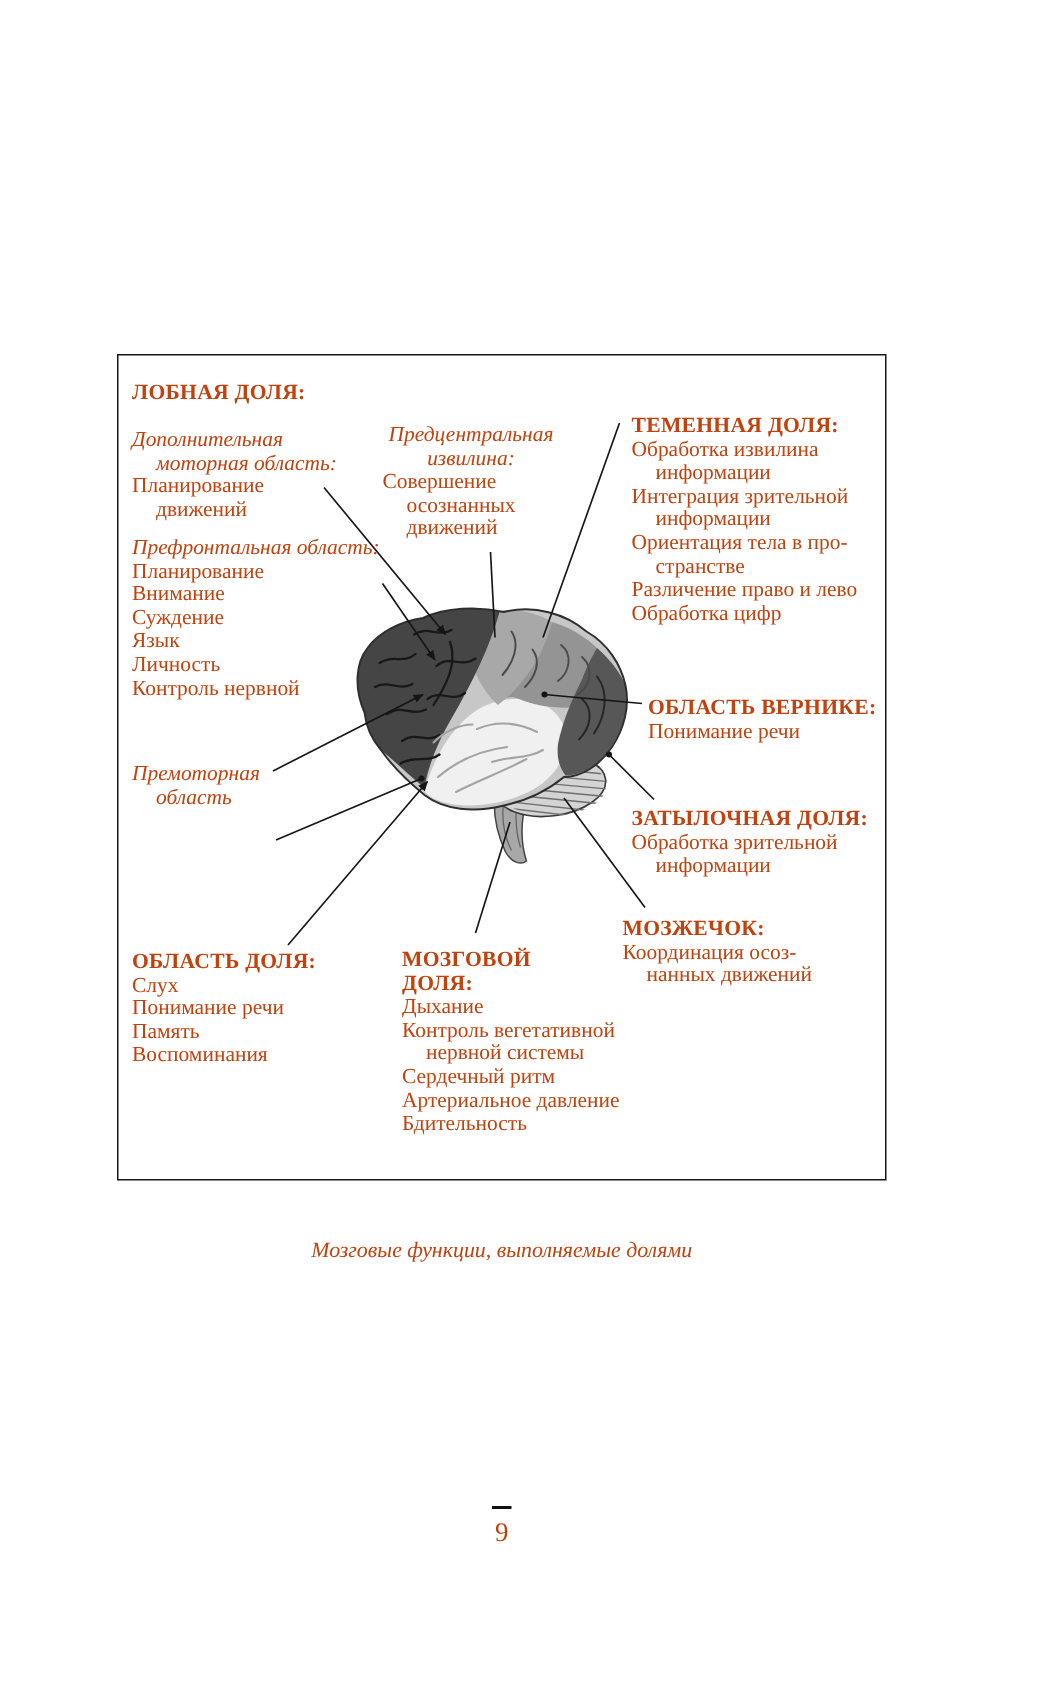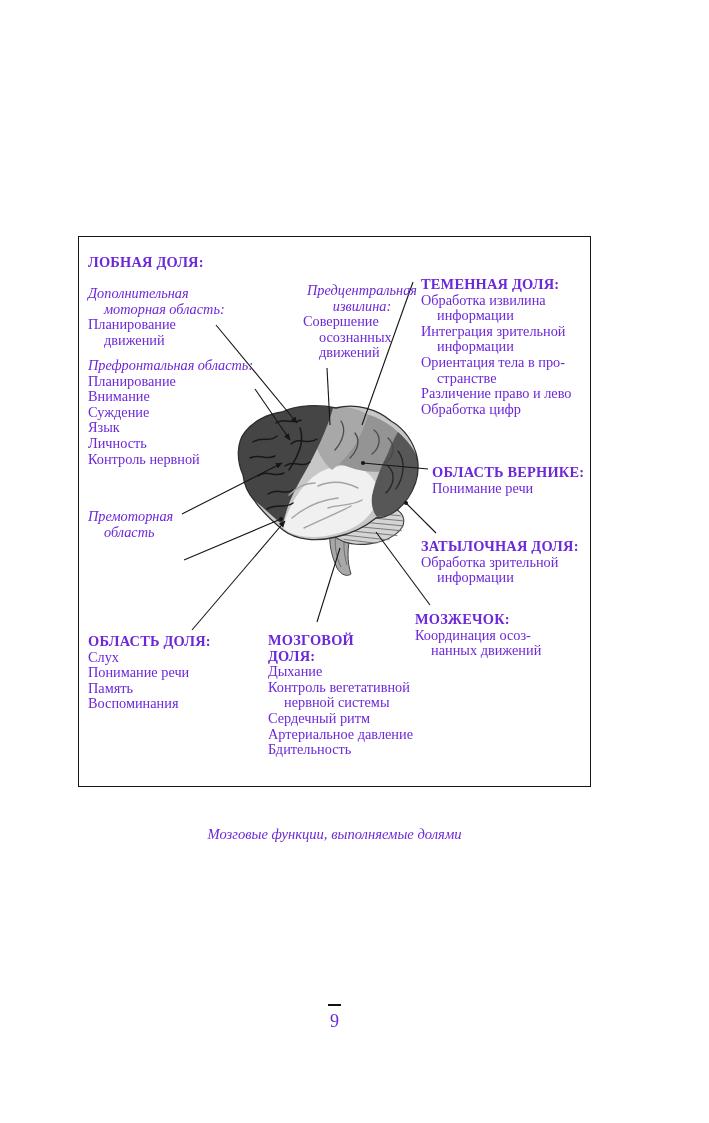--- a/index.html
+++ b/index.html
@@ -1,26 +1,26 @@
 <!DOCTYPE html>
 <html><head>
 <meta charset="utf-8">
 <style>
   html,body{margin:0;padding:0;background:#ffffff;}
   .page{position:relative;width:709px;height:1123px;background:#ffffff;overflow:hidden;
-        font-family:"Liberation Serif",serif;color:#6d28d9;}
+        font-family:"Liberation Serif",serif;color:#c2410c;}
   .frame{position:absolute;left:78px;top:236px;width:513px;height:551px;
          border:1.5px solid #161616;box-sizing:border-box;background:#fff;}
   svg.fig{position:absolute;left:0;top:0;width:510px;height:548px;}
   .tb{position:absolute;font-size:14.3px;}
   .ln{line-height:15.6px;white-space:nowrap;}
   .ttl{font-weight:bold;font-size:14.4px;letter-spacing:.2px;}
   .it{font-style:italic;}
   .ind{padding-left:16px;}
-  .ctb{width:118px;margin-left:48px;}
+  .ctb{width:118px;}
   .ctr{text-align:center;}
   .caption{position:absolute;left:78px;top:802px;width:513px;text-align:center;
            font-style:italic;font-size:14.6px;margin-top:24px;}
   .pagenum{position:absolute;left:78px;top:1004px;width:513px;text-align:center;}
   .pagenum .rule{width:13px;height:2px;background:#111;margin:0 auto 6px auto;}
   .pagenum .num{font-size:18px;line-height:18px;}
 </style>
 </head>
 <body>
 

